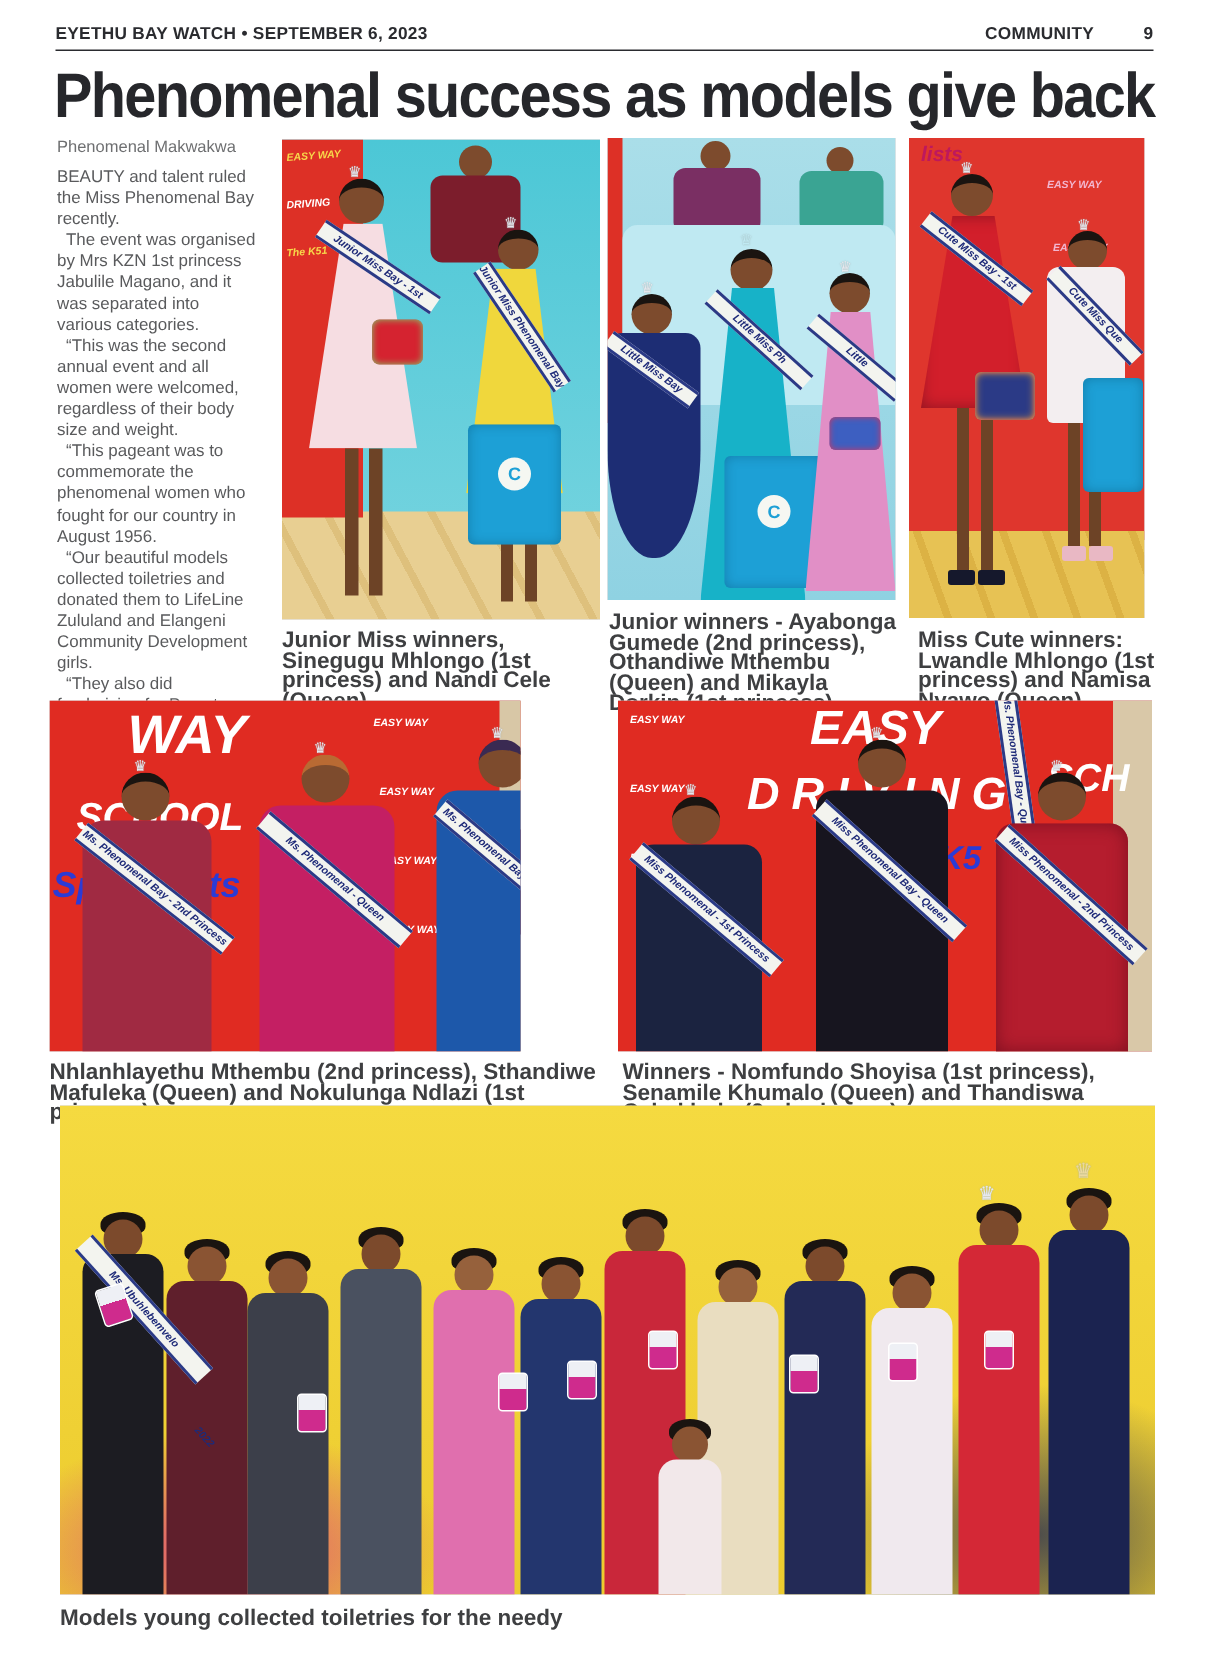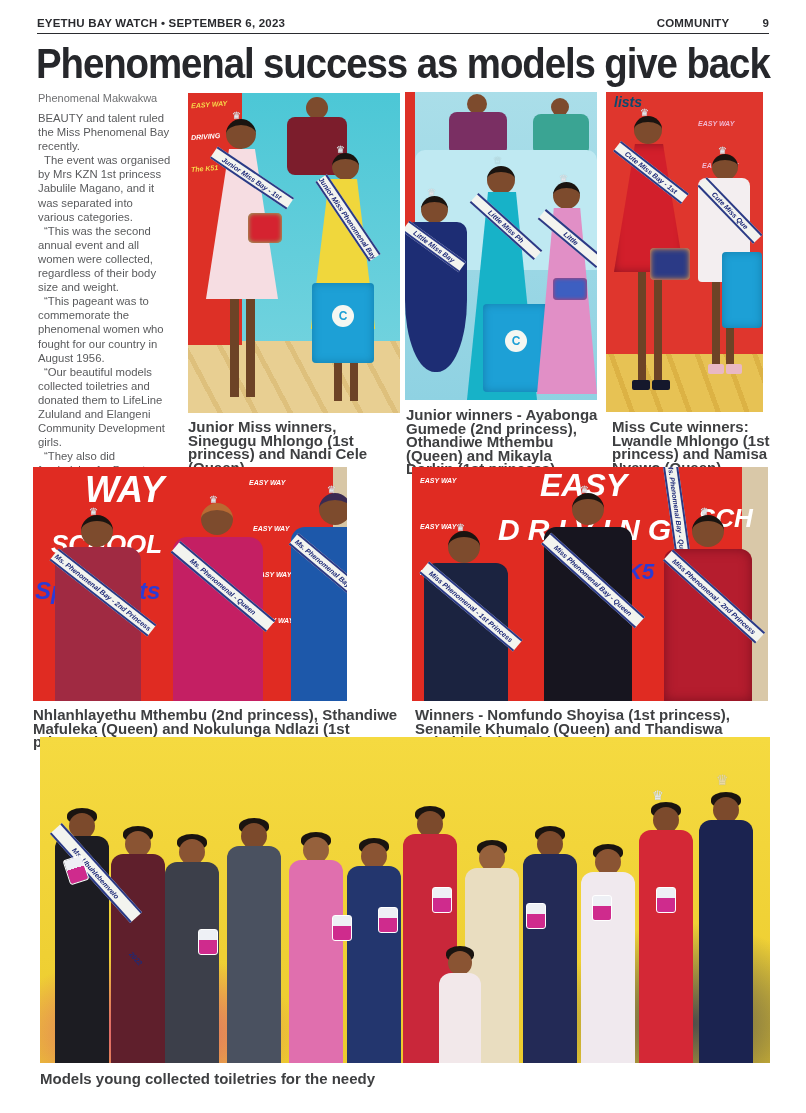--- a/index.html
+++ b/index.html
@@ -54,21 +54,21 @@
       <span>9</span>
     </span>
   </div>
   <div class="rule"></div>
   <div class="headline">Phenomenal success as models give back</div>
   <div class="byline">Phenomenal Makwakwa</div>
 
   <div class="article-col">
       <p>BEAUTY and talent ruled the Miss Phenomenal Bay recently.</p>
       <p>The event was organised by Mrs KZN 1st princess Jabulile Magano, and it was separated into various categories.</p>
-      <p>“This was the second annual event and all women were collected, regardless of their body size and weight.</p>
+      <p>“This was the second annual event and all women were welcomed, regardless of their body size and weight.</p>
       <p>“This pageant was to commemorate the phenomenal women who fought for our country in August 1956.</p>
       <p>“Our beautiful models collected toiletries and donated them to LifeLine Zululand and Elangeni Community Development girls.</p>
       <p>“They also did fundraising for Poverty Sucks Lollies to help fight poverty in our country,” explained Jabulile.</p>
     </div>
 
   <div class="photo" style="left:188px;top:93px;width:212px;height:320px;">
     <div style="left:0;top:0;width:212px;height:252px;background:linear-gradient(180deg,#4cc7d6,#70d2de);"></div>
     <div style="left:0;bottom:0;width:212px;height:72px;background:repeating-linear-gradient(62deg,#e8cf92 0 26px,#dec07c 26px 31px);"></div>
     <div style="left:0;top:0;width:54px;height:252px;background:#dd3026;"></div>
     <span class="bann" style="left:3px;top:8px;color:#f7d84a;transform:rotate(-4deg);">EASY WAY</span>
@@ -133,21 +133,21 @@
     <div class="sash" style="left:128px;top:140px;width:76px;height:13px;transform:rotate(40deg);">
       <span class="sash-label">Little</span>
     </div>
     <div style="left:148px;top:186px;width:34px;height:22px;background:#3d5fc1;border-radius:4px;box-shadow:inset 0 0 4px #d5375e;"></div>
   </div>
   <div class="caption" style="left:406px;top:408px;width:192px;">Junior winners - Ayabonga Gumede (2nd princess), Othandiwe Mthembu (Queen) and Mikayla Dorkin (1st princess)</div>
 
   <div class="photo" style="left:606px;top:92px;width:157px;height:320px;">
     <div style="left:0;top:0;width:157px;height:268px;background:#df362d;"></div>
     <div style="left:0;bottom:0;width:157px;height:58px;background:repeating-linear-gradient(70deg,#e7c254 0 22px,#dcb244 22px 27px);"></div>
-    <span class="bigword" style="left:8px;top:2px;font-size:14px;color:#0c4a6e;">lists</span>
+    <span class="bigword" style="left:8px;top:2px;font-size:14px;color:#be185d;">lists</span>
     <span class="bann" style="left:92px;top:28px;color:#f2b6cf;">EASY WAY</span>
     <span class="bann" style="left:96px;top:70px;color:#f2b6cf;">EASY WAY</span>
 
     <span class="tiara" style="left:34px;top:16px;">♛</span>
     <div class="head hairtop" style="left:28px;top:24px;width:28px;height:28px;"></div>
     <div style="left:8px;top:52px;width:70px;height:128px;background:#d21f2b;clip-path:polygon(30% 0,70% 0,100% 100%,0 100%);box-shadow:inset 0 0 10px #8d1420;"></div>
     <div class="legs" style="left:32px;top:180px;width:8px;height:108px;"></div>
     <div class="legs" style="left:48px;top:180px;width:8px;height:108px;"></div>
     <div style="left:26px;top:288px;width:18px;height:10px;background:#15182c;border-radius:2px;"></div>
     <div style="left:46px;top:288px;width:18px;height:10px;background:#15182c;border-radius:2px;"></div>

